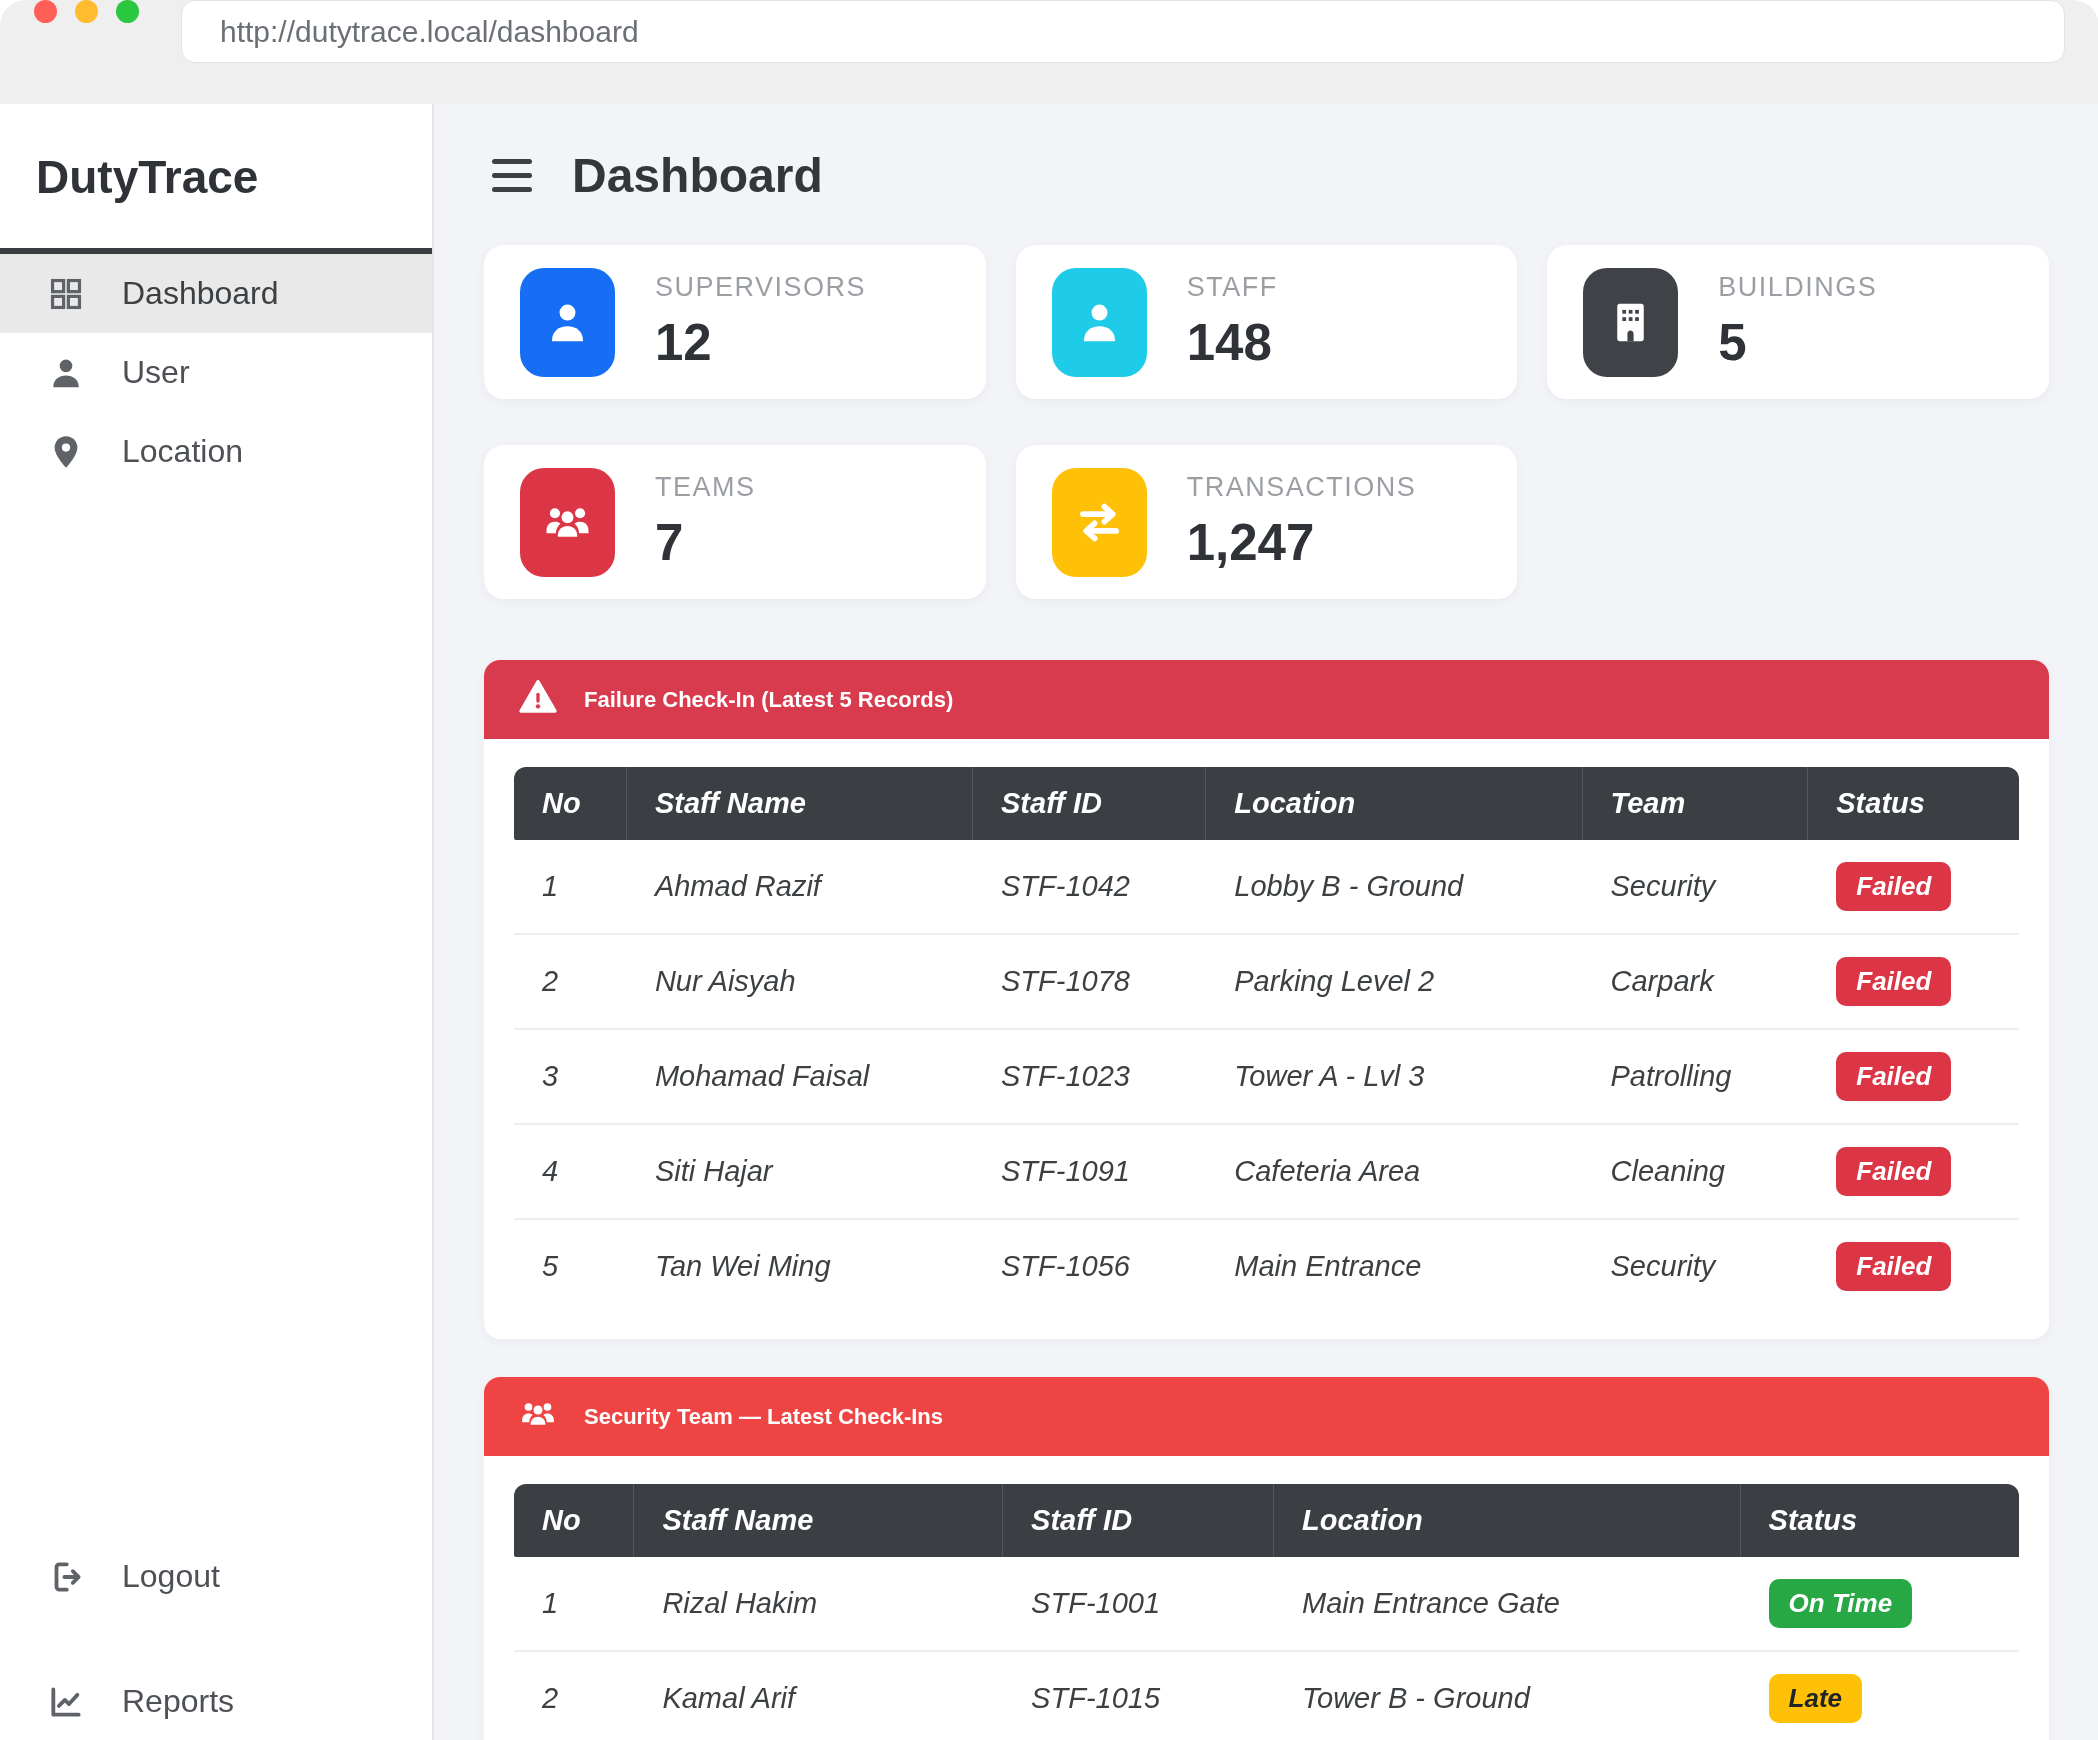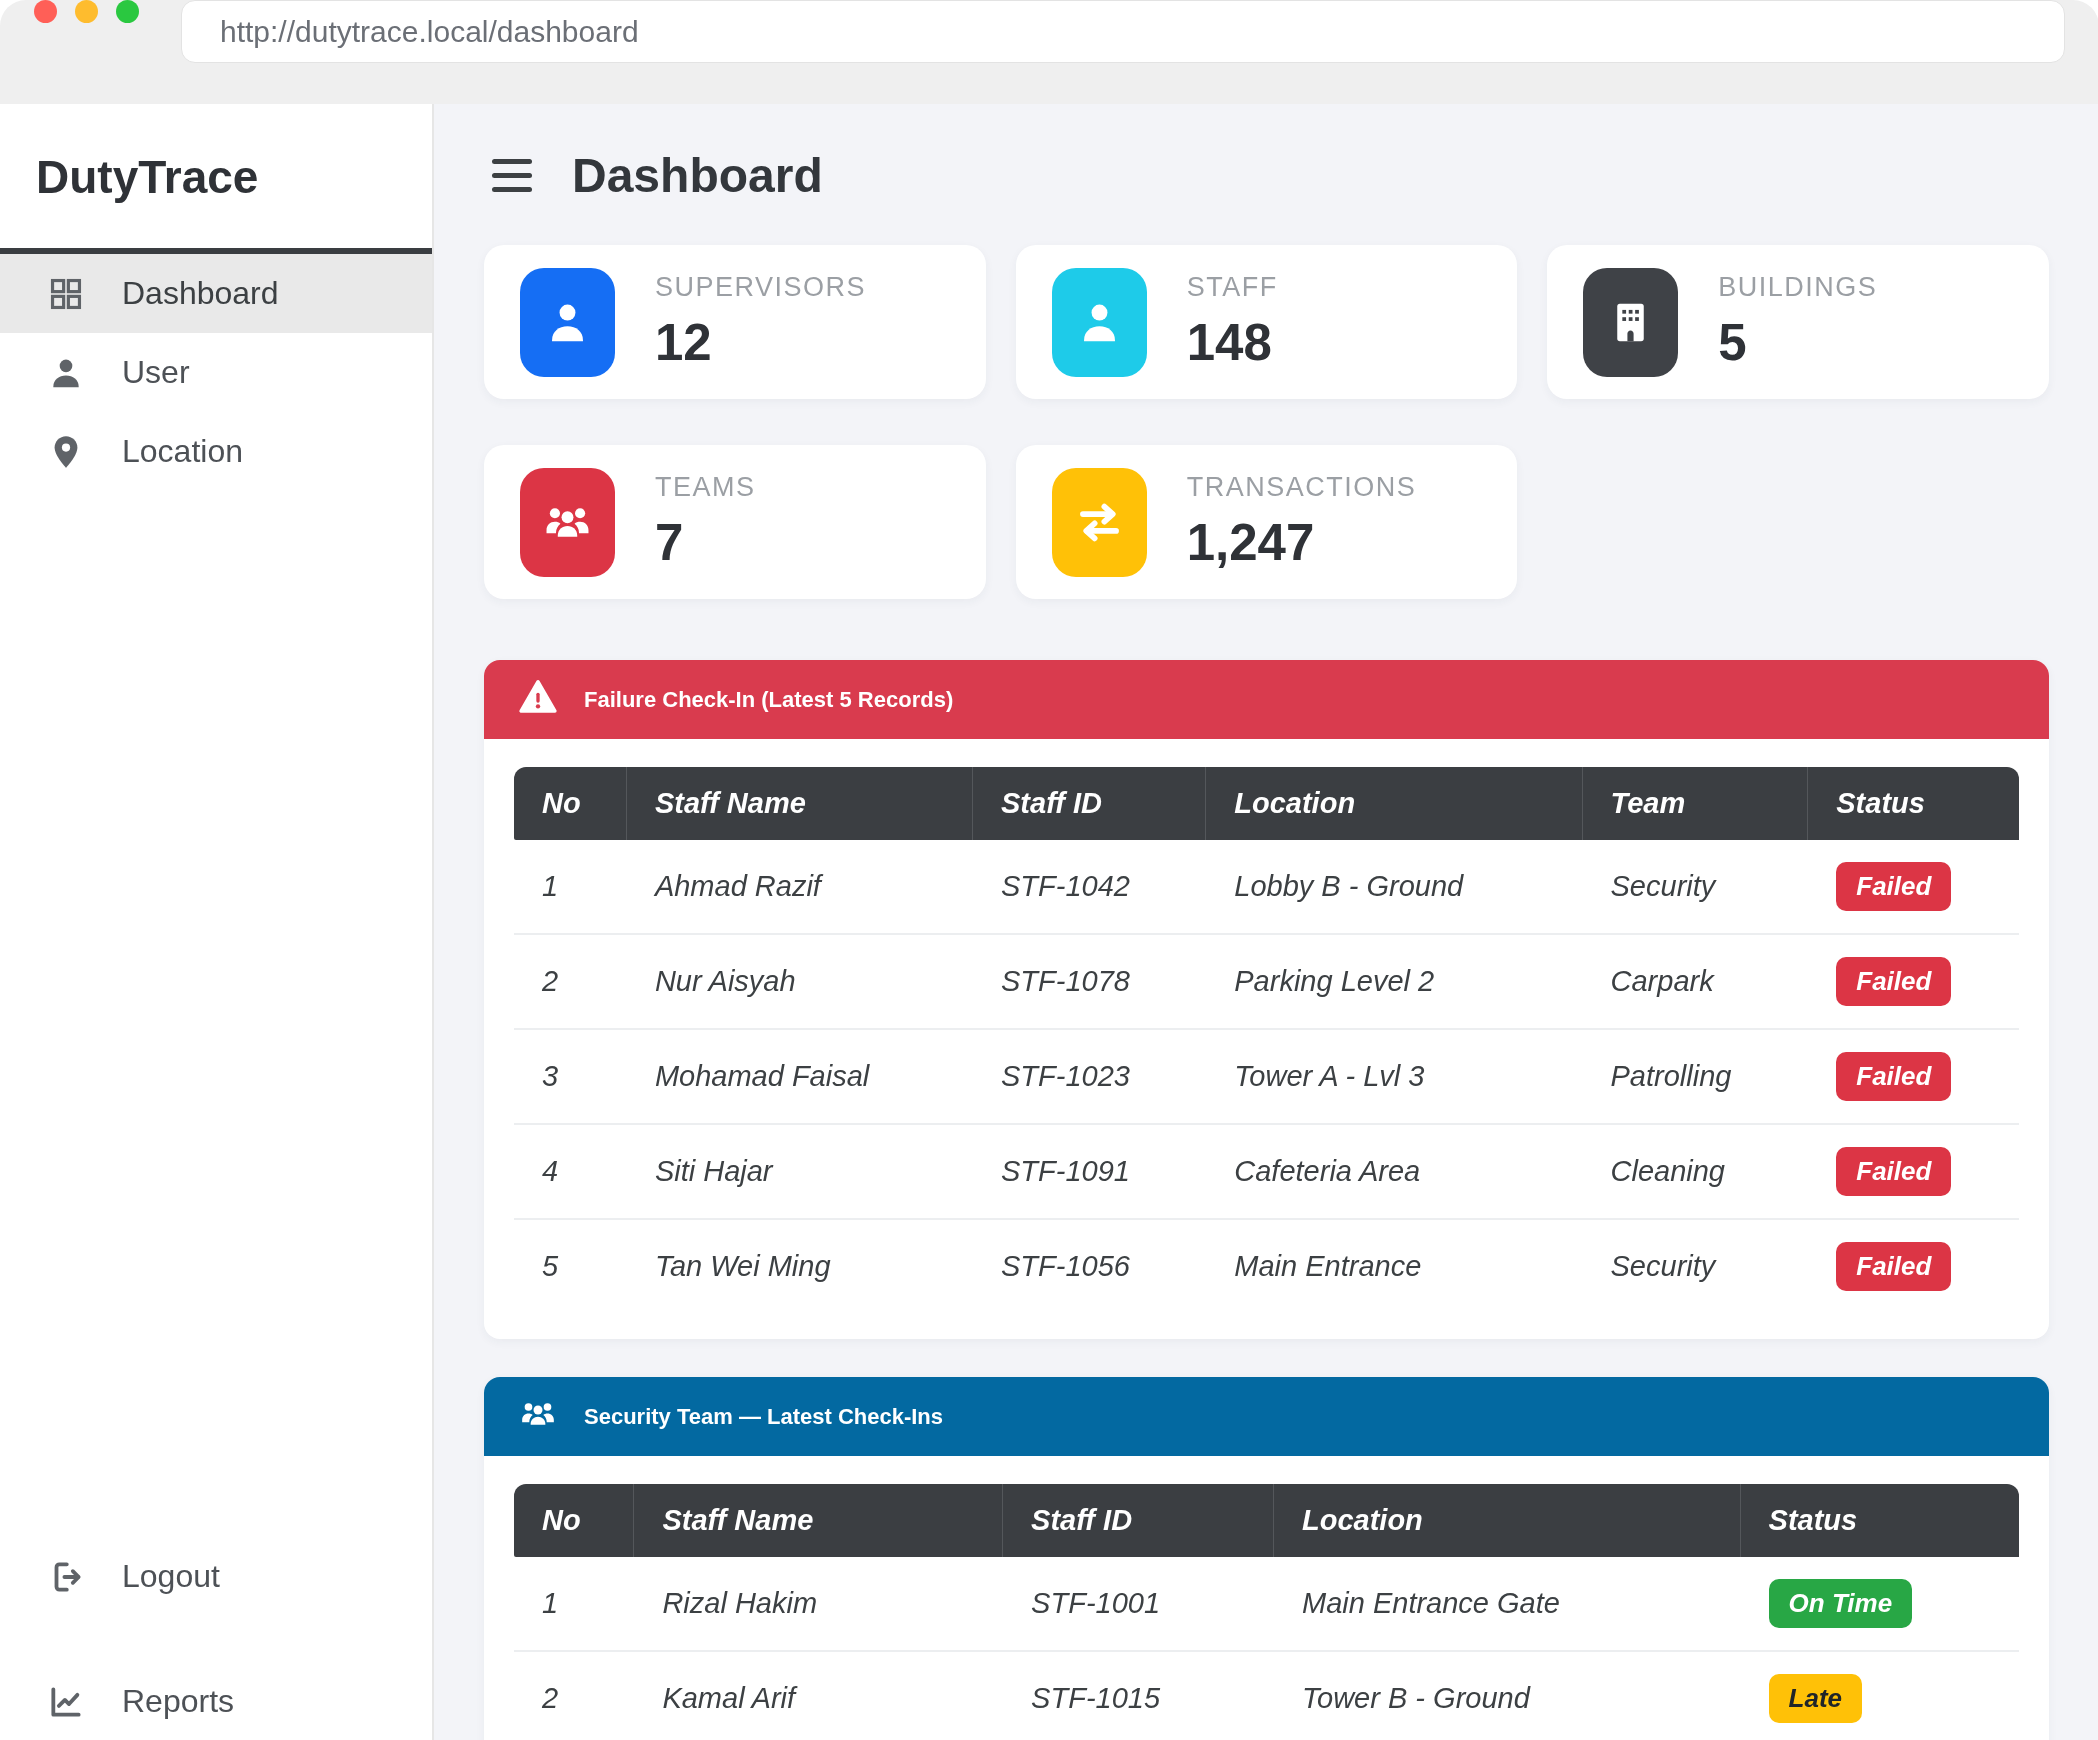--- a/index.html
+++ b/index.html
@@ -46,21 +46,21 @@
   .tile.c-red { background:#dc3545; }
   .tile.c-yellow { background:#ffc107; }
   .card-label { font-size:27px; color:#9b9fa4; letter-spacing:1.5px; margin-bottom:10px; }
   .card-value { font-size:51px; font-weight:bold; color:#2f3237; }
 
   
   .panel { background:#ffffff; border-radius:16px; overflow:hidden; box-shadow:0 3px 10px rgba(40,50,70,0.05); }
   .panel.failure { margin-bottom:38px; }
   .panel-header { height:79px; display:flex; align-items:center; gap:26px; padding:0 34px; color:#ffffff; font-size:22px; font-weight:bold; }
   .panel-header.red { background:#d93b4e; }
-  .panel-header.green { background:#0369a1; }
+  .panel-header.green { background:#ef4444; }
   .panel-header svg { width:40px; height:40px; }
   .panel-body { padding:28px 30px 26px 30px;font-style:italic; }
 
   table.data-table { width:100%; border-collapse:separate; border-spacing:0; }
   .data-table thead th { background:#3b3e42; color:#ffffff; font-size:29px; font-weight:bold; text-align:left; padding:20px 28px; border-right:1px solid #54575b; }
   .data-table thead th:last-child { border-right:none; }
   .data-table thead th:first-child { border-top-left-radius:12px; border-bottom-left-radius:2px; }
   .data-table thead th:last-child { border-top-right-radius:12px; }
   .data-table tbody td { font-size:29px; color:#3c4043; padding:22px 28px; border-bottom:2px solid #eceef0; background:#ffffff; }
   .data-table tbody tr:last-child td { border-bottom:none; }

